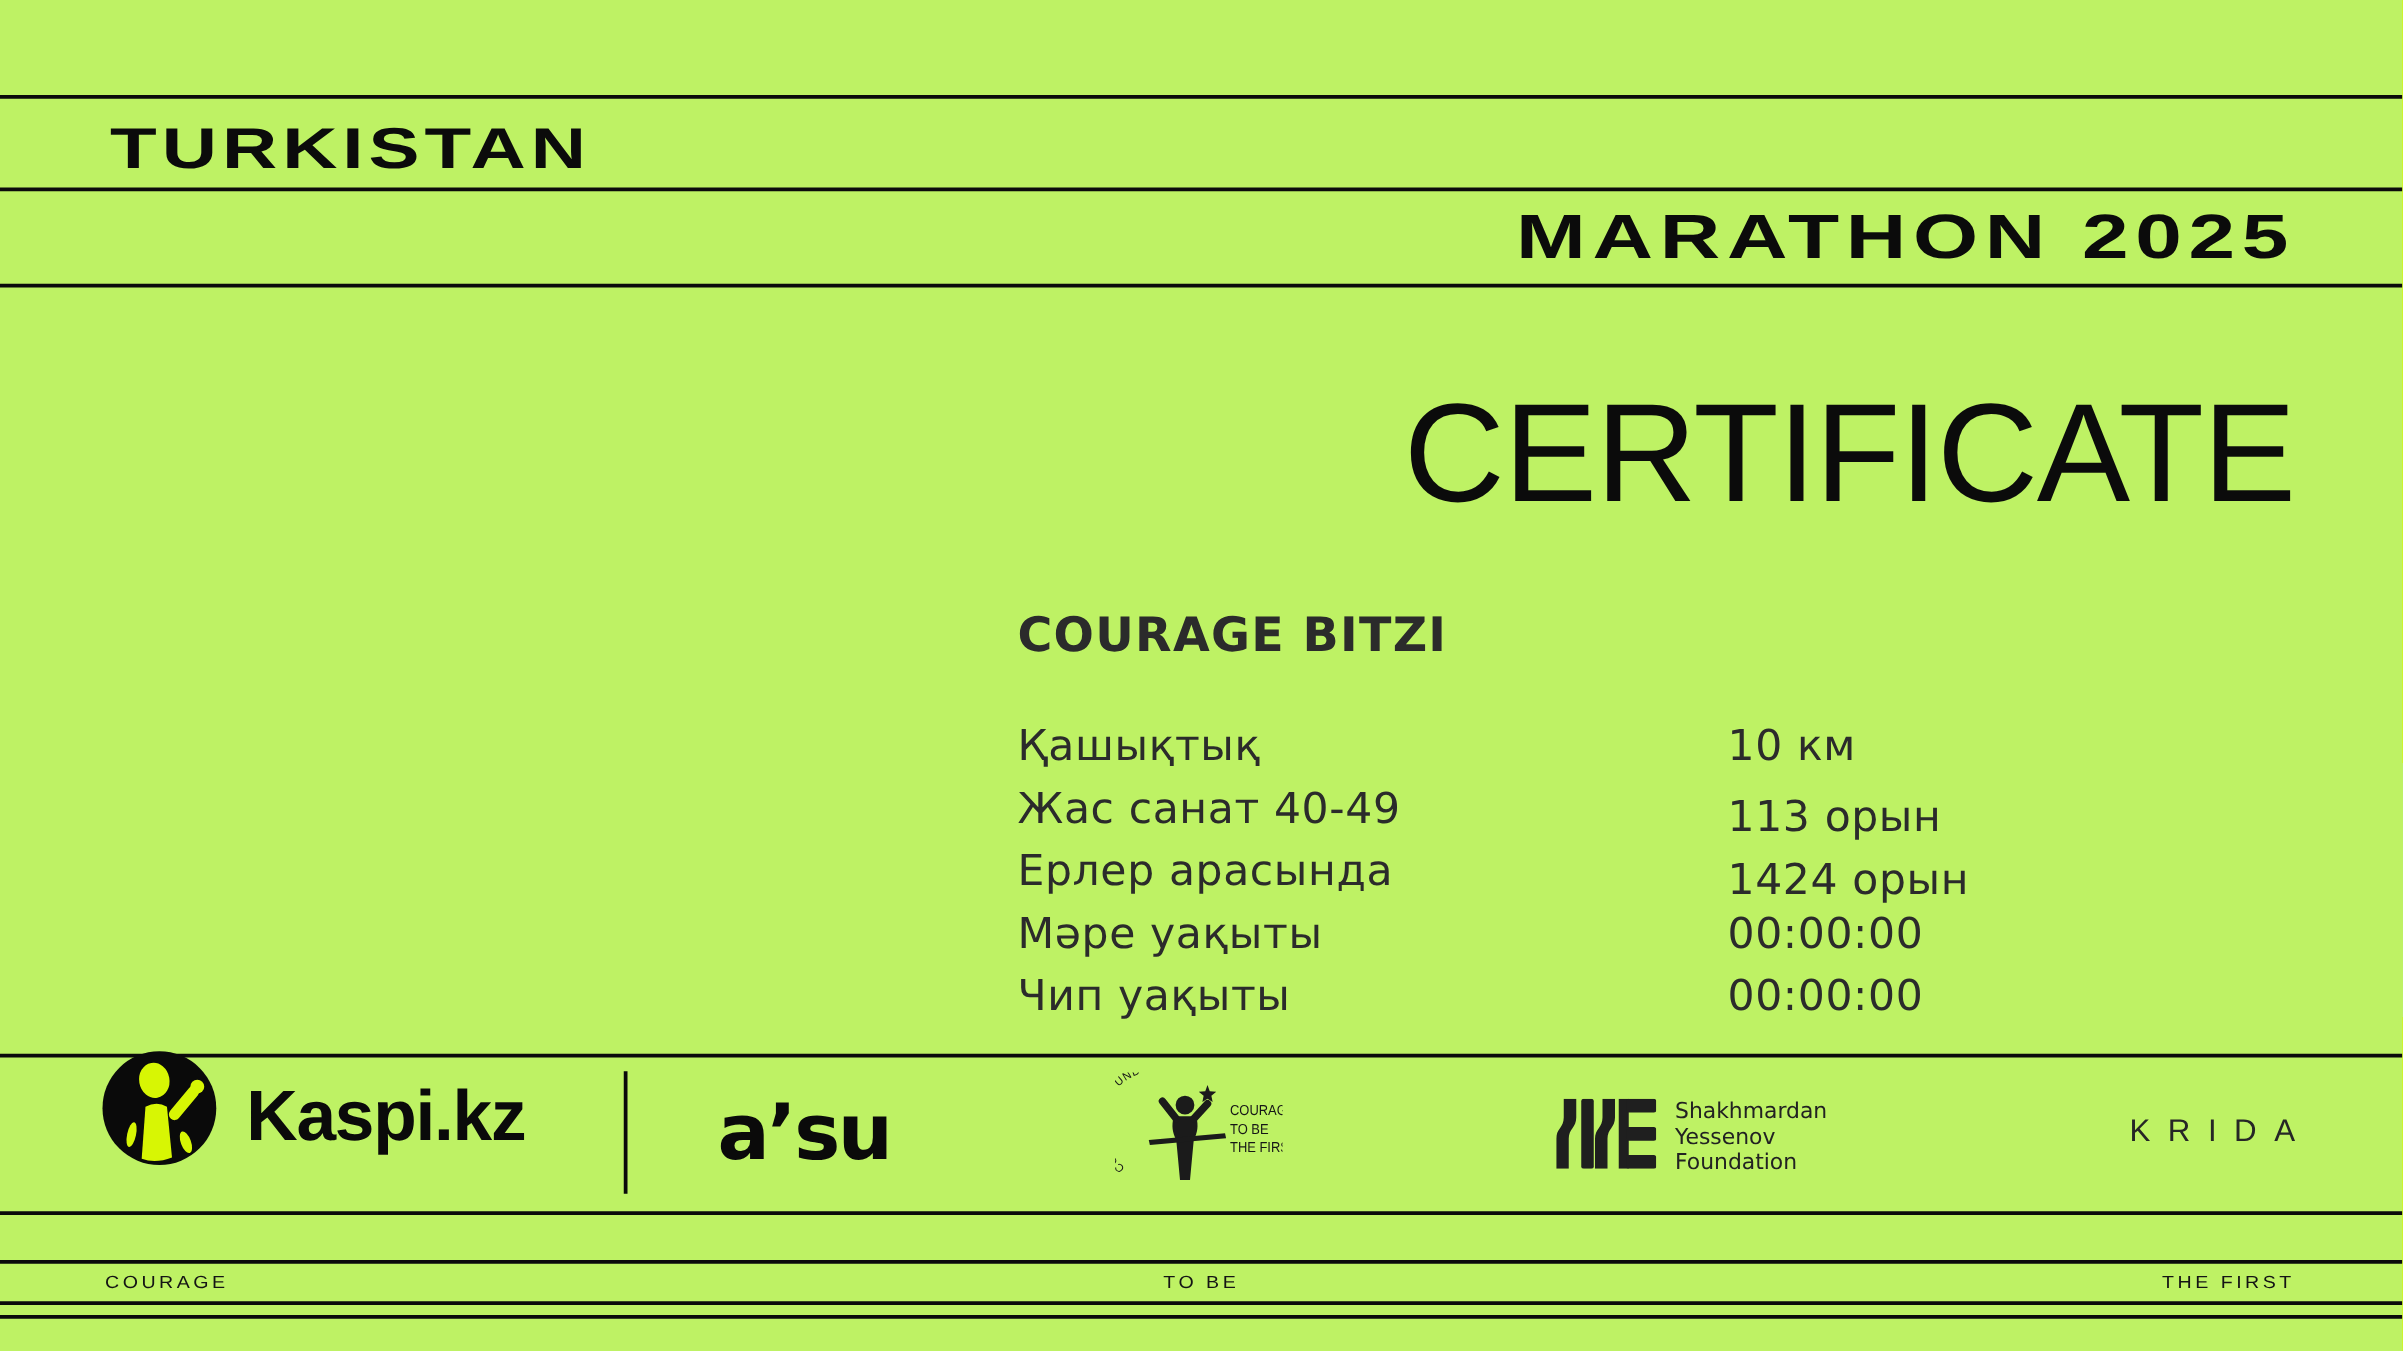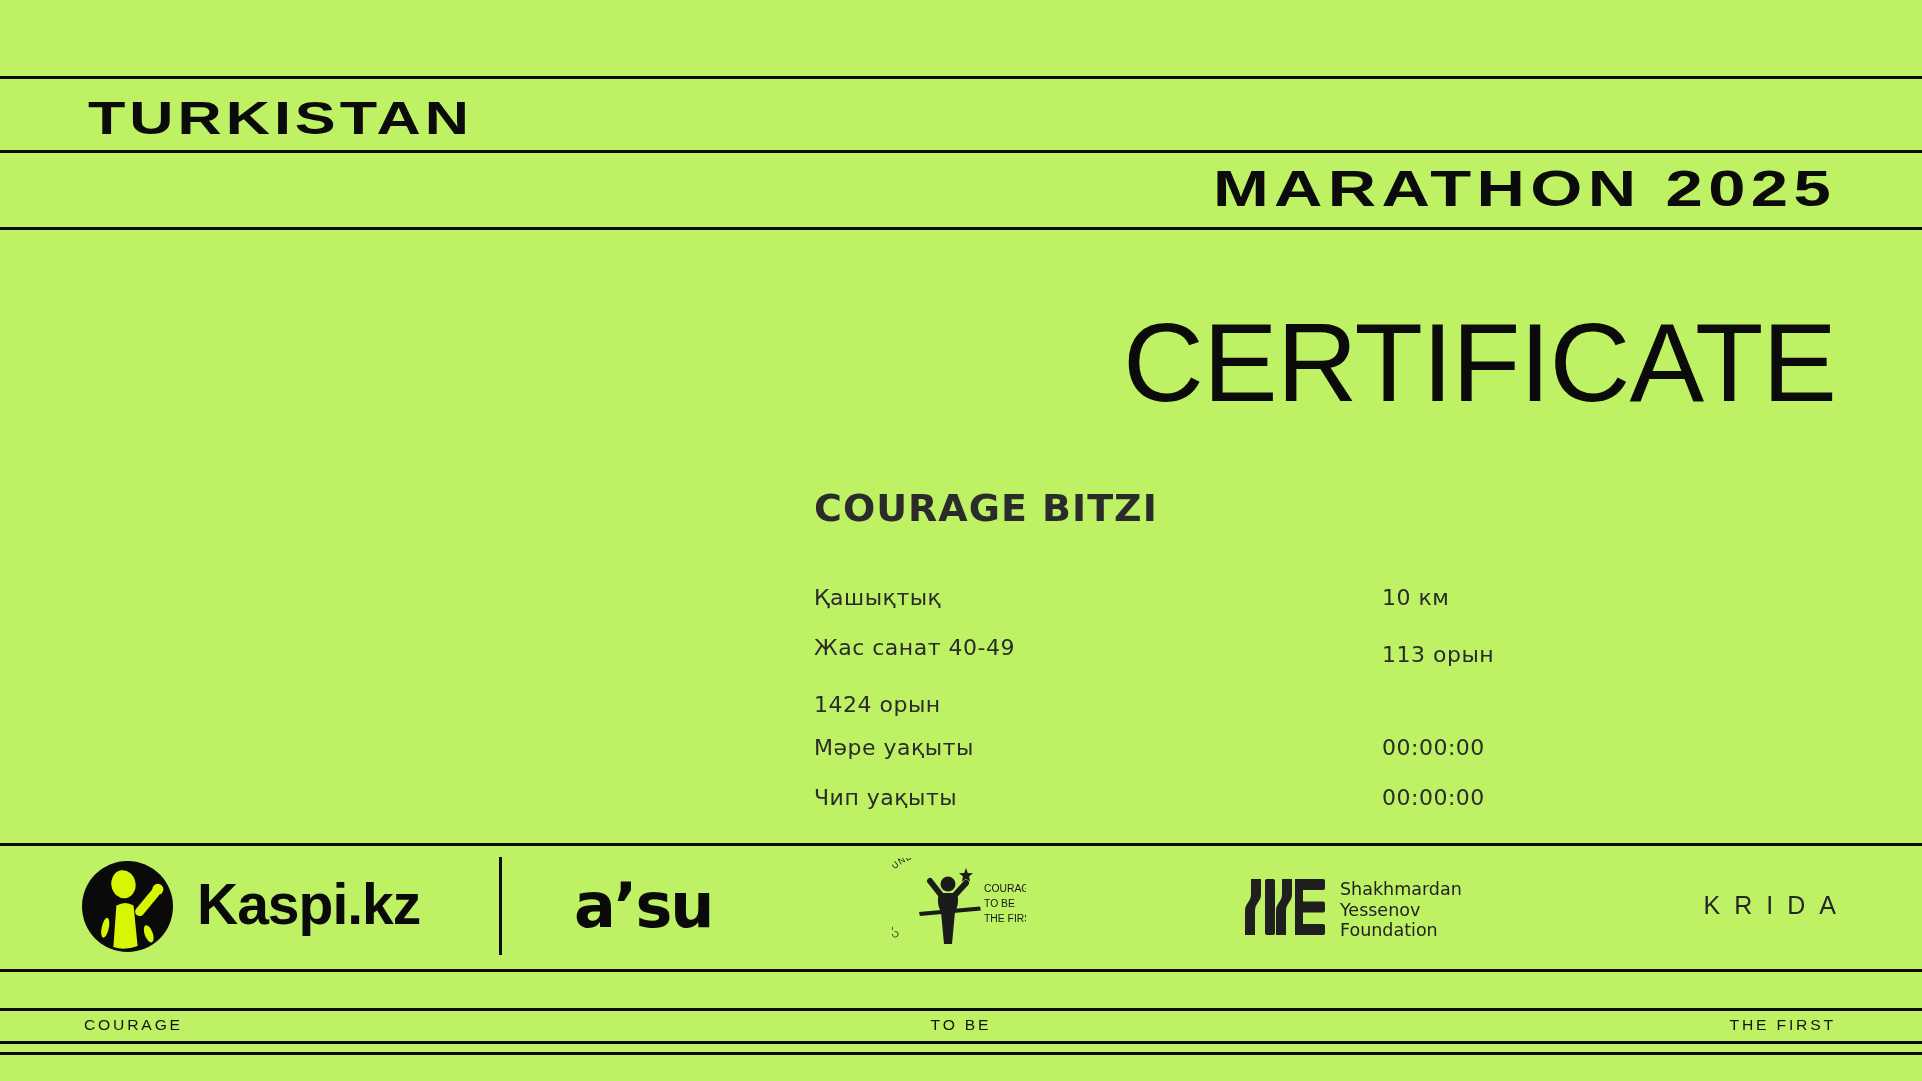--- a/index.html
+++ b/index.html
@@ -15,27 +15,27 @@
   .ev{position:absolute;font-family:"Liberation Sans",sans-serif;font-weight:700;color:#0b0b0b;white-space:nowrap;}
   .ev1{left:88px;top:91px;font-size:46px;letter-spacing:3px;transform:scaleX(1.33);transform-origin:0 50%;}
   .ev2{right:86px;top:160px;font-size:50px;letter-spacing:4px;transform:scaleX(1.34);transform-origin:100% 50%;}
 
   .title{position:absolute;right:86px;top:317px;font-family:"Liberation Sans",sans-serif;
          font-weight:400;font-size:112px;line-height:92px;letter-spacing:-1px;color:#0b0b0b;white-space:nowrap;}
 
   .name{position:absolute;left:814px;top:486px;font-weight:700;font-size:38px;letter-spacing:1px;color:#2b2b2b;white-space:nowrap;}
 
   .results{position:absolute;left:814px;top:572px;width:760px;}
-  .row{display:flex;height:50px;align-items:center;font-size:22px;letter-spacing:.5px;color:#2b2b2b;}
+  .row{display:flex;height:50px;align-items:center;font-size:34px;letter-spacing:.5px;color:#2b2b2b;}
   .row .label{width:568px;flex:none;}
   .row .value{white-space:nowrap;}
   .value.drop{transform:translateY(7px);}
 
   
-  .kaspi{position:absolute;left:82px;top:861px;display:flex;align-items:center;}
+  .kaspi{position:absolute;left:82px;top:841px;display:flex;align-items:flex-end;}
   .kaspi-circle{width:91px;height:91px;border-radius:50%;background:#0a0a0a;position:relative;flex:none;}
   .kaspi-word{margin-left:24px;font-family:"Liberation Sans",sans-serif;font-weight:700;
               font-size:57px;letter-spacing:-1px;color:#0a0a0a;padding-bottom:6px;}
   .sp-divider{position:absolute;left:499px;top:857px;width:3px;height:98px;background:#0a0a0a;}
   .asu{position:absolute;left:574px;top:852px;height:106px;display:flex;align-items:center;
        font-weight:700;font-size:62px;letter-spacing:-2px;color:#0a0a0a;}
   .corp{position:absolute;left:892px;top:858px;}
   .yessenov{position:absolute;left:1245px;top:879px;display:flex;}
   .ye-text{margin-left:15px;font-size:17.5px;line-height:20.5px;color:#222;letter-spacing:0;}
   .krida{position:absolute;right:86px;top:891px;font-family:"Liberation Sans",sans-serif;
@@ -74,20 +74,21 @@
   <div class="results">
     <div class="row">
       <div class="label">Қашықтық</div>
       <div class="value">10 км</div>
     </div>
     <div class="row">
       <div class="label">Жас санат 40-49</div>
       <div class="value drop">113 орын</div>
     </div>
     <div class="row">
+      <div class="label">Ерлер арасында</div>
       <div class="value drop">1424 орын</div>
     </div>
     <div class="row">
       <div class="label">Мәре уақыты</div>
       <div class="value">00:00:00</div>
     </div>
     <div class="row">
       <div class="label">Чип уақыты</div>
       <div class="value">00:00:00</div>
     </div>

